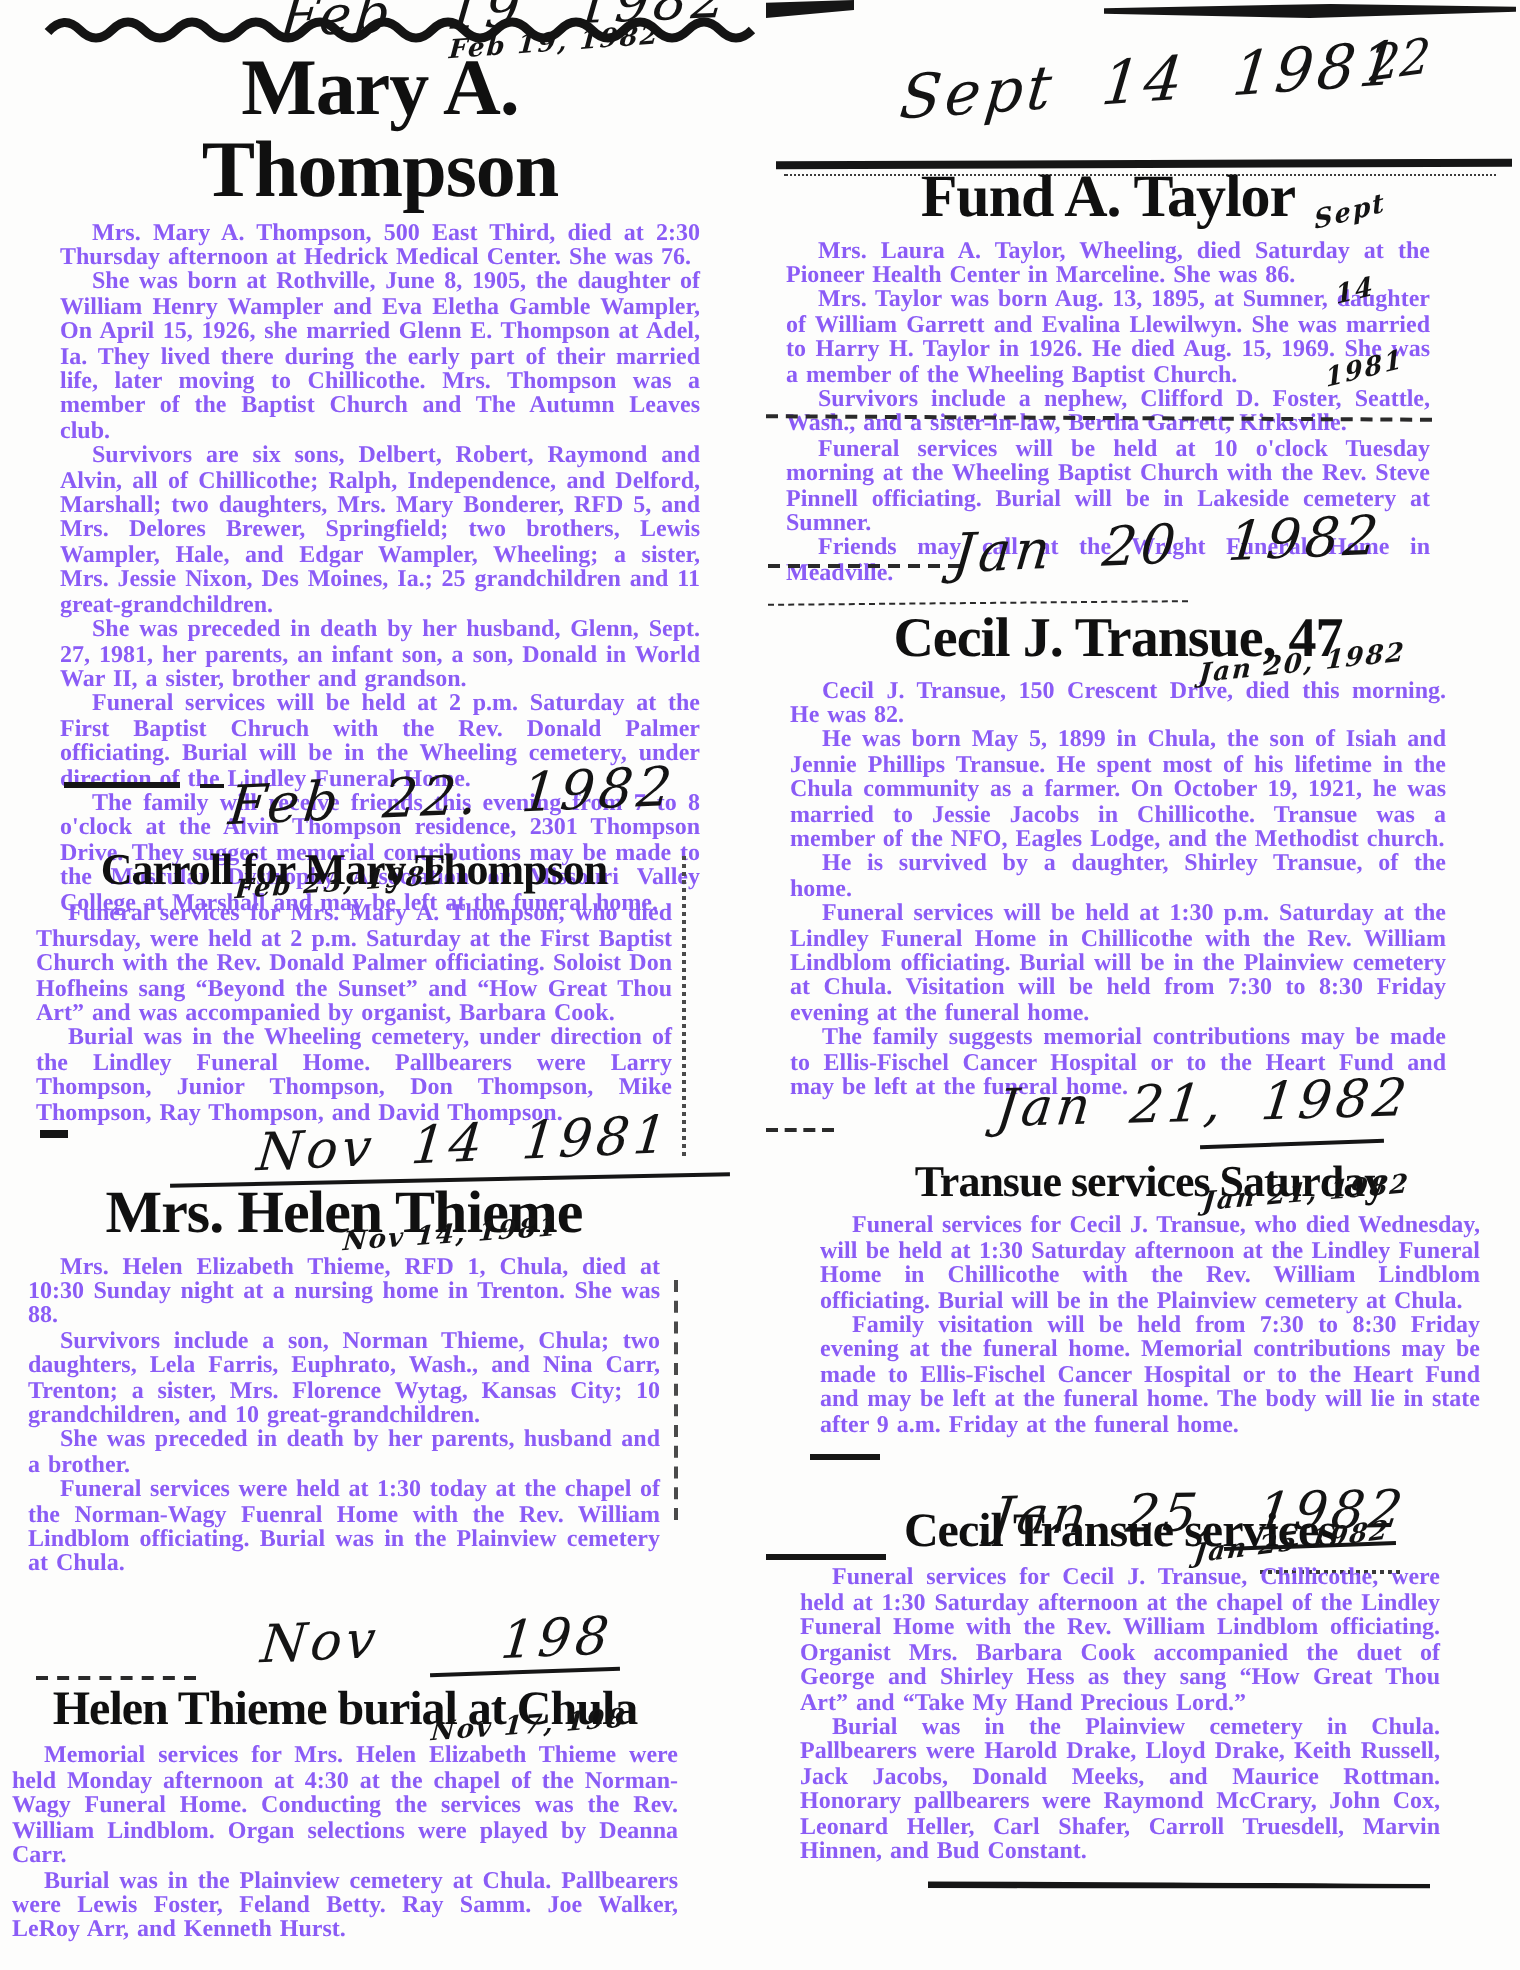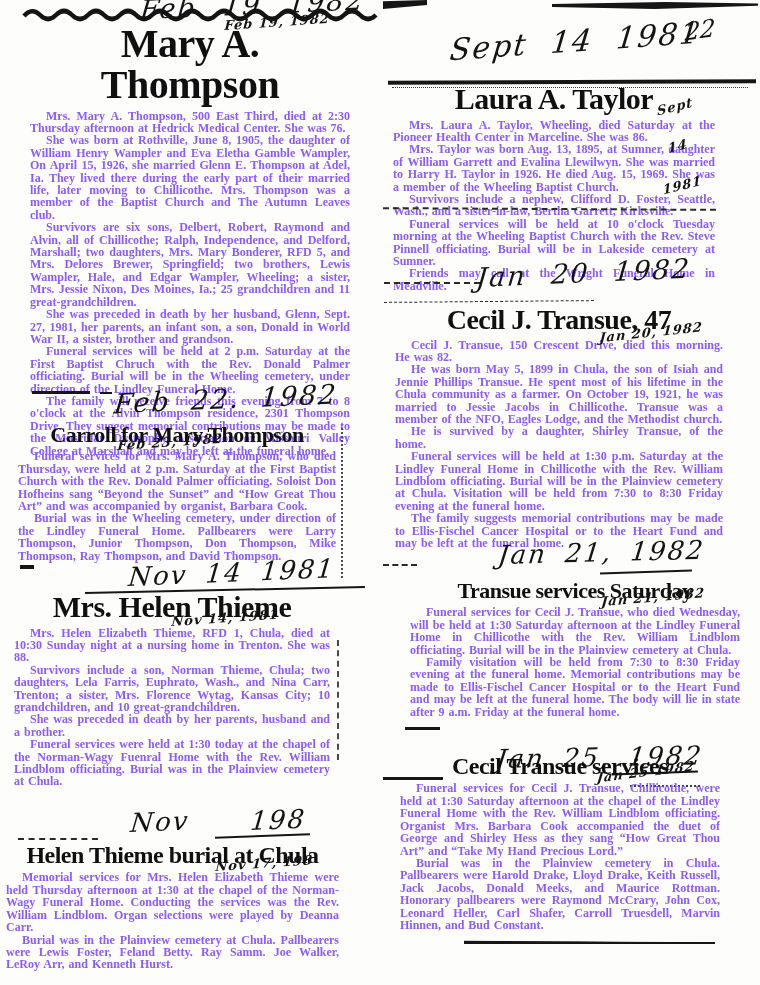--- a/index.html
+++ b/index.html
@@ -81,36 +81,36 @@
   <div class="vdots" style="left:337px;top:640px;height:120px;border-left-style:dashed;"></div>
 
   <div class="hw hw-lg" style="left:132px;top:808px;font-size:26px;">Nov</div>
   <div class="hw hw-lg" style="left:252px;top:806px;font-size:26px;">198</div>
   <div class="dashline" style="left:18px;top:838px;width:80px;"></div>
   <div class="mark" style="left:215px;top:835px;width:95px;height:2px;transform:rotate(-2deg);"></div>
 
   <section class="article" style="left:6px;top:843px;width:333px;">
     <h1 class="hl" style="font-size:24px;">Helen Thieme burial at Chula</h1>
     <div class="hw hw-sm" style="left:210px;top:16px;">Nov 17, 198</div>
-    <p class="bp">Memorial services for Mrs. Helen Elizabeth Thieme were held Thursday afternoon at 1:30 at the chapel of the Norman-Wagy Funeral Home. Conducting the services was the Rev. William Lindblom. Organ selections were played by Deanna Carr.</p>
+    <p class="bp">Memorial services for Mrs. Helen Elizabeth Thieme were held Monday afternoon at 4:30 at the chapel of the Norman-Wagy Funeral Home. Conducting the services was the Rev. William Lindblom. Organ selections were played by Deanna Carr.</p>
     <p class="bp">Burial was in the Plainview cemetery at Chula. Pallbearers were Lewis Foster, Feland Betty. Ray Samm. Joe Walker, LeRoy Arr, and Kenneth Hurst.</p>
   </section>
 
   <div class="mark taper1" style="left:383px;top:0;width:44px;height:9px;"></div>
   <div class="mark taper2" style="left:552px;top:2px;width:206px;height:7px;"></div>
 
   <div class="hw" style="left:686px;top:18px;font-size:24px;transform:rotate(-8deg) skewX(-12deg);">22</div>
 
   <div class="hw hw-lg" style="left:452px;top:32px;font-size:30px;word-spacing:12px;transform:rotate(-4deg) skewX(-10deg);">Sept 14 1981</div>
 
   <div class="mark" style="left:388px;top:80px;width:368px;height:4px;transform:rotate(-0.2deg);"></div>
   <div class="dotline" style="left:392px;top:87px;width:356px;border-top-width:1px;"></div>
 
   <section class="article" style="left:393px;top:84px;width:322px;">
-    <h1 class="hl" style="font-size:30px;">Laura A. Taylor</h1>
+    <h1 class="hl" style="font-size:30px;">Fund A. Taylor</h1>
     <div class="hw hw-sm" style="left:262px;top:-6px;transform:rotate(-14deg) skewX(-10deg);line-height:13px;">
       <div>Sept</div>
       <div style="padding-left:8px;">14</div>
       <div>1981</div>
     </div>
     <p class="bp">Mrs. Laura A. Taylor, Wheeling, died Saturday at the Pioneer Health Center in Marceline. She was 86.</p>
     <p class="bp">Mrs. Taylor was born Aug. 13, 1895, at Sumner, daughter of William Garrett and Evalina Llewilwyn. She was married to Harry H. Taylor in 1926. He died Aug. 15, 1969. She was a member of the Wheeling Baptist Church.</p>
     <p class="bp">Survivors include a nephew, Clifford D. Foster, Seattle, Wash., and a sister-in-law, Bertha Garrett, Kirksville.</p>
     <p class="bp">Funeral services will be held at 10 o'clock Tuesday morning at the Wheeling Baptist Church with the Rev. Steve Pinnell officiating. Burial will be in Lakeside cemetery at Sumner.</p>
     <p class="bp">Friends may call at the Wright Funeral Home in Meadville.</p>

